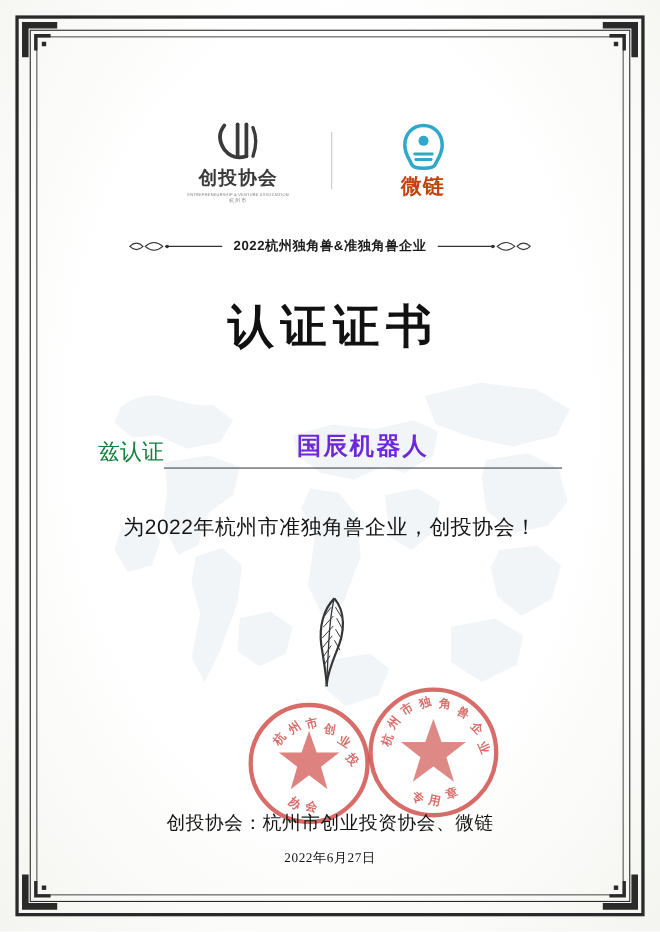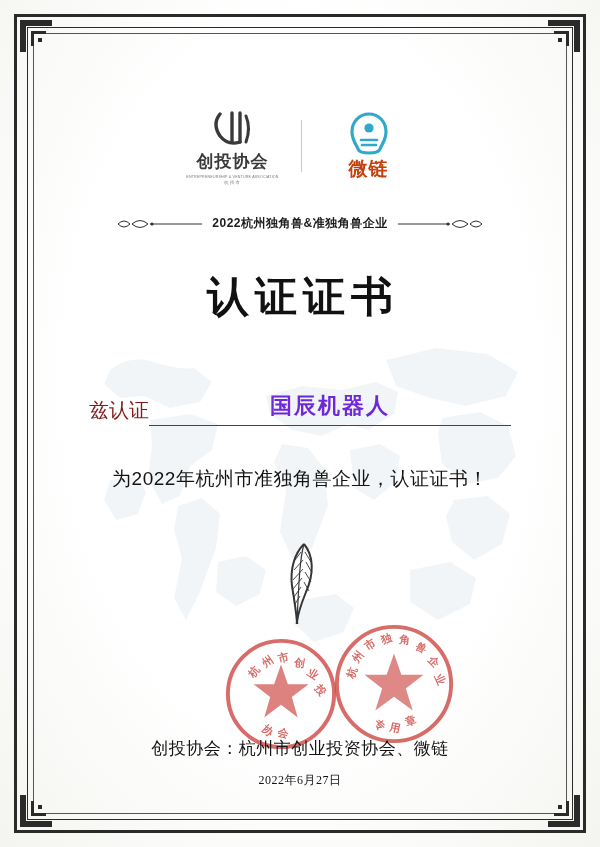--- a/index.html
+++ b/index.html
@@ -89,21 +89,21 @@
     display: flex;
     flex-direction: column;
     align-items: center;
   }
 
   
   .logo-row {
     margin-top: 58px;
     display: flex;
     align-items: center;
-    gap: 0px;
+    gap: 16px;
     height: 86px;
   }
   .logo-left {
     display: flex;
     flex-direction: column;
     align-items: center;
     width: 108px;
   }
   .logo-left .mark {
     width: 46px; height: 40px;
@@ -182,21 +182,21 @@
   
   .recipient-row {
     margin-top: 70px;
     display: flex;
     align-items: flex-end;
     width: 422px;
     justify-content: flex-start;
   }
   .recipient-label {
     font-size: 20px;
-    color: #7f1d1d;
+    color: #15803d;
     padding-bottom: 2px;
     white-space: nowrap;
   }
   .recipient-line {
     flex: 1;
     border-bottom: 1px solid #444;
     position: relative;
     height: 30px;
   }
   .recipient-name {
@@ -364,21 +364,21 @@
 
     <div class="main-title">认证证书</div>
 
     <div class="recipient-row">
       <span class="recipient-label">兹认证</span>
       <span class="recipient-line">
         <span class="recipient-name">国辰机器人</span>
       </span>
     </div>
 
-    <div class="statement">为2022年杭州市准独角兽企业，认证证书！</div>
+    <div class="statement">为2022年杭州市准独角兽企业，创投协会！</div>
 
     <svg class="quill" viewBox="0 0 60 86">
       <path d="M34,4 C44,16 44,34 36,52 C32,62 28,72 27,82" fill="none" stroke="#1b1b1b" stroke-width="2"></path>
       <path d="M34,4 C24,14 20,30 22,46 C24,58 26,70 27,82" fill="none" stroke="#1b1b1b" stroke-width="2"></path>
       <path d="M34,4 C30,18 29,38 27,82" fill="none" stroke="#1b1b1b" stroke-width="1.2"></path>
       <path d="M31,12 L25,20 M33,20 L24,30 M33,29 L23,40 M32,38 L23,49 M31,47 L24,57 M30,56 L25,64" stroke="#1b1b1b" stroke-width="0.9"></path>
       <path d="M35,12 L41,22 M36,22 L42,33 M35,32 L41,42 M34,42 L39,51" stroke="#1b1b1b" stroke-width="0.9"></path>
       <path d="M27,82 L27,84" stroke="#1b1b1b" stroke-width="2.4"></path>
     </svg>
 

